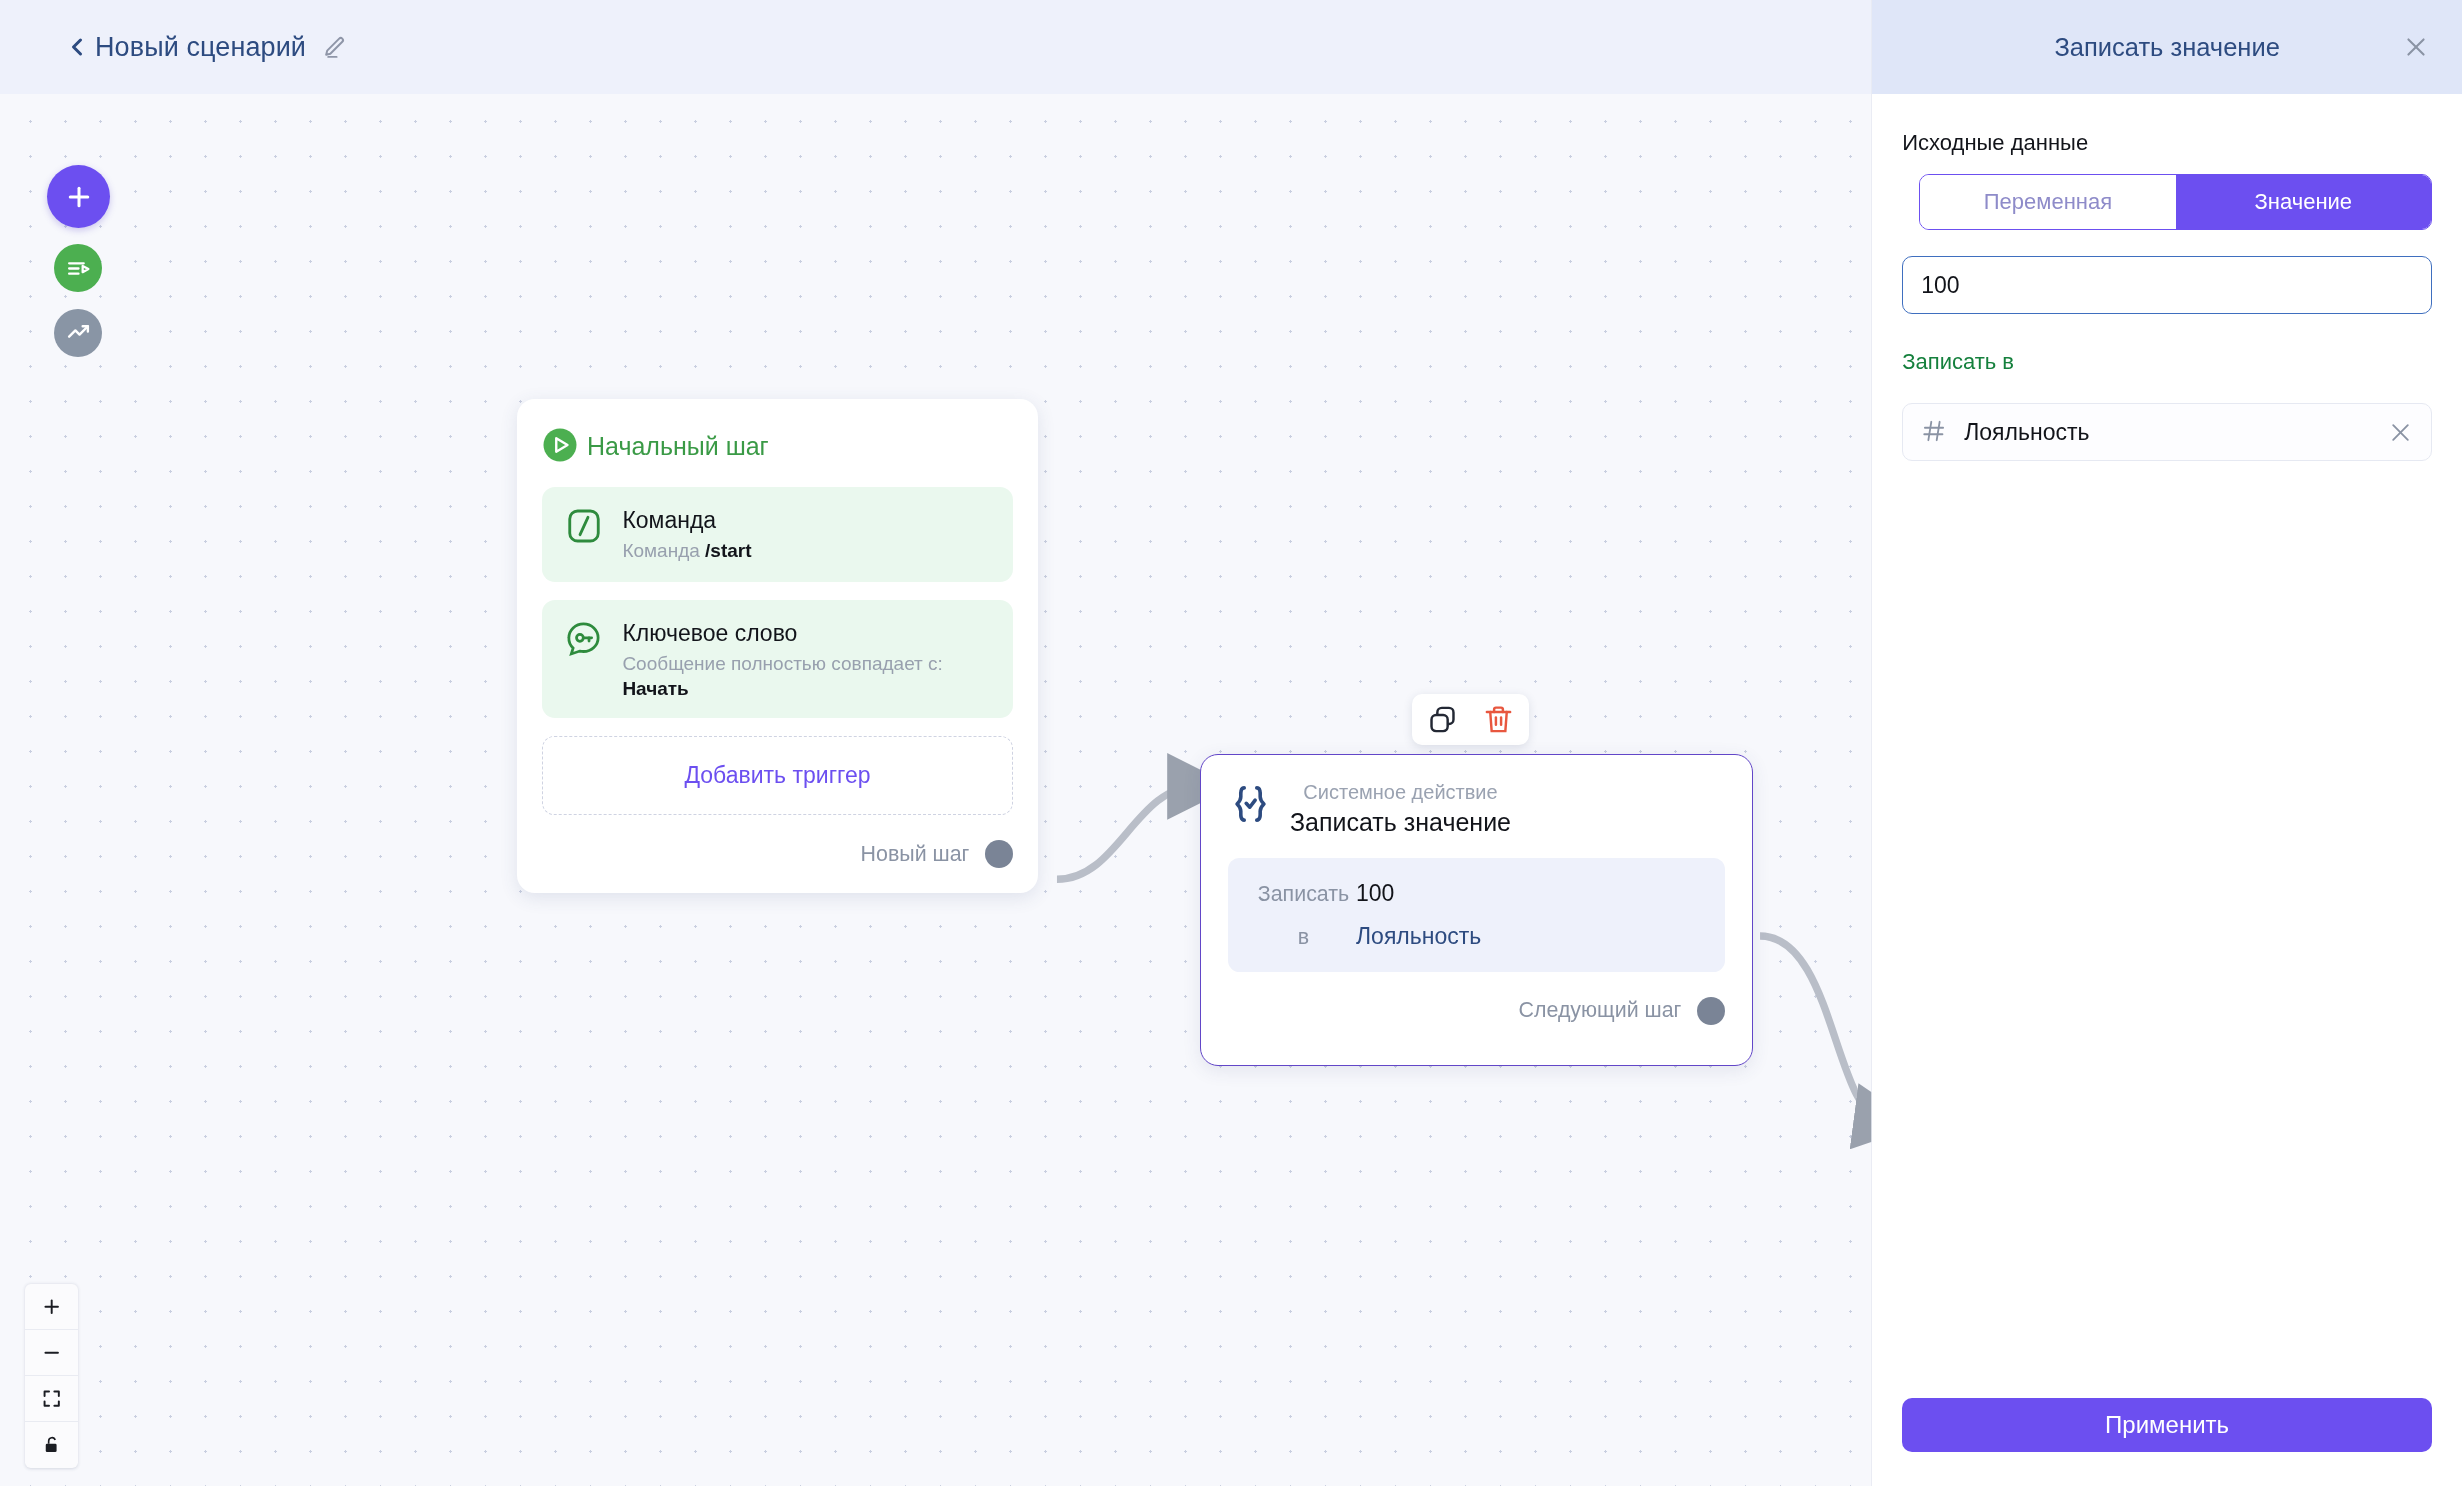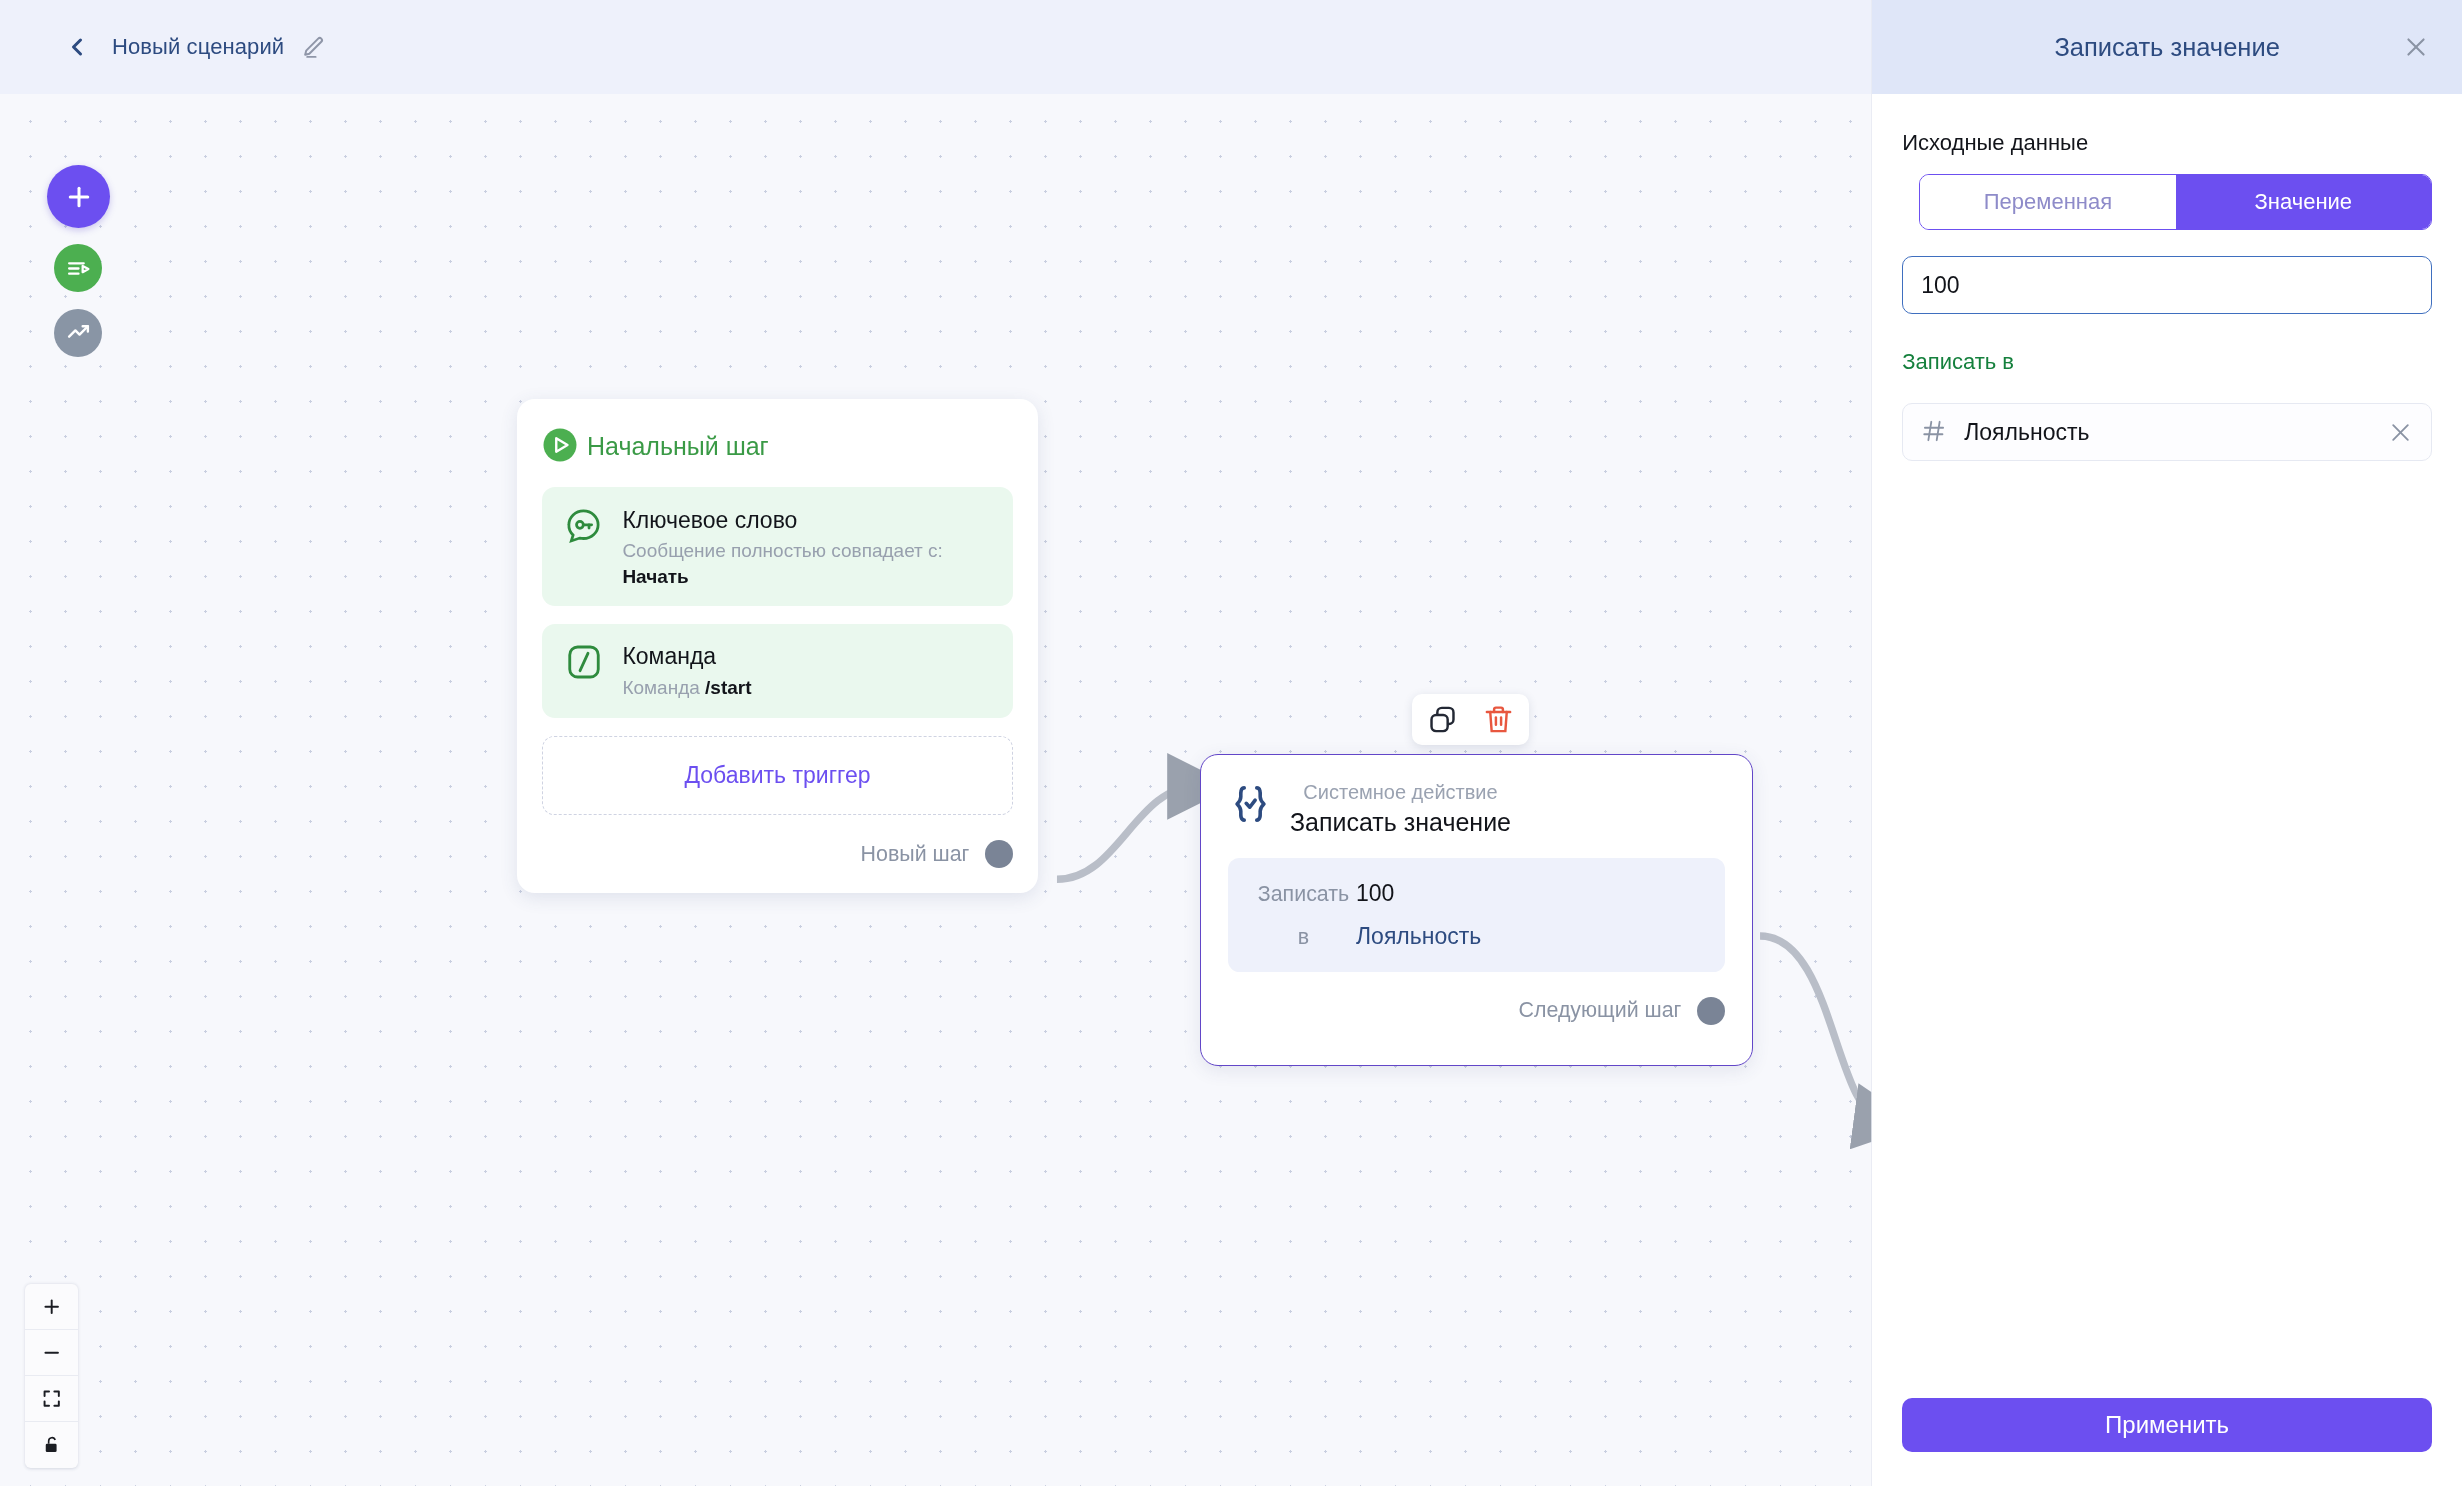--- a/index.html
+++ b/index.html
@@ -19,21 +19,21 @@
     background: #eef1fb;
     display: flex; align-items: center;
     padding: 0 43px 0 63px;
   }
   .back-chevron {
     width: 28px; height: 28px; flex: none;
     display: flex; align-items: center; justify-content: center;
     cursor: pointer; color: #2d4b80;
   }
   .scenario-title {
-    font-size: 22px; color: #2d4b80; margin-left: 21px;
+    font-size: 27px; color: #2d4b80; margin-left: 4px;
     letter-spacing: 0.1px; white-space: nowrap;
   }
   .edit-pencil { margin-left: 16.4px; width: 25px; height: 25px; color: #8f96a8; cursor: pointer; display:flex; }
   .topbar-spacer { flex: 1; }
   .cancel-btn {
     border: 1.6px solid #d9654f; color: #d9654f; background: #ffffff;
     border-radius: 10px; font-size: 24px; padding: 15.6px 35px;
     font-family: "Liberation Sans", sans-serif; cursor: pointer; white-space: nowrap;
   }
 
@@ -229,44 +229,44 @@
             <svg width="36" height="36" viewBox="0 0 24 24">
                 <circle cx="12" cy="12" r="11" fill="#4caf50"></circle>
                 <path d="M9.5 7.5 L17 12 L9.5 16.5 Z" fill="none" stroke="#fff" stroke-width="1.6" stroke-linejoin="round"></path>
               </svg>
           </span>
           <span class="start-title">Начальный шаг</span>
         </div>
 
         <div class="trigger-card">
           <span class="trigger-icon">
+            <svg width="38" height="38" viewBox="0 0 24 24" fill="none" stroke="#2e8b3d" stroke-width="1.8">
+                <rect x="3" y="2.5" width="18" height="19" rx="5"></rect>
+                <line x1="14.5" y1="6.5" x2="9.5" y2="17.5" stroke-linecap="round"></line>
+              </svg>
+          </span>
+          <span class="trigger-texts">
+            <div class="trigger-name">Команда</div>
+            <div class="trigger-sub"><span>Команда </span><b>/start</b></div>
+          </span>
+        </div>
+
+        <div class="trigger-card">
+          <span class="trigger-icon">
             <svg width="39" height="39" viewBox="0 0 24 24" fill="none" stroke="#2e8b3d" stroke-width="1.7">
                 <path d="M21 11.5c0 4.7-4 8.5-9 8.5a10 10 0 0 1-2.3-.27L4.5 21.5l1.1-3.6A8.2 8.2 0 0 1 3 11.5C3 6.8 7 3 12 3s9 3.8 9 8.5Z"></path>
                 <circle cx="9.8" cy="11.6" r="2.1"></circle>
                 <line x1="11.9" y1="11.6" x2="17" y2="11.6" stroke-linecap="round"></line>
                 <line x1="15.4" y1="11.6" x2="15.4" y2="13.6" stroke-linecap="round"></line>
               </svg>
           </span>
           <span class="trigger-texts">
             <div class="trigger-name">Ключевое слово</div>
             <div class="trigger-sub">Сообщение полностью совпадает с:</div>
             <div class="trigger-strong">Начать</div>
-          </span>
-        </div>
-
-        <div class="trigger-card">
-          <span class="trigger-icon">
-            <svg width="38" height="38" viewBox="0 0 24 24" fill="none" stroke="#2e8b3d" stroke-width="1.8">
-                <rect x="3" y="2.5" width="18" height="19" rx="5"></rect>
-                <line x1="14.5" y1="6.5" x2="9.5" y2="17.5" stroke-linecap="round"></line>
-              </svg>
-          </span>
-          <span class="trigger-texts">
-            <div class="trigger-name">Команда</div>
-            <div class="trigger-sub"><span>Команда </span><b>/start</b></div>
           </span>
         </div>
 
         <div class="add-trigger">Добавить триггер</div>
 
         <div class="port-row">
           <span class="port-label">Новый шаг</span>
           <span class="port-dot"></span>
         </div>
       </div>

